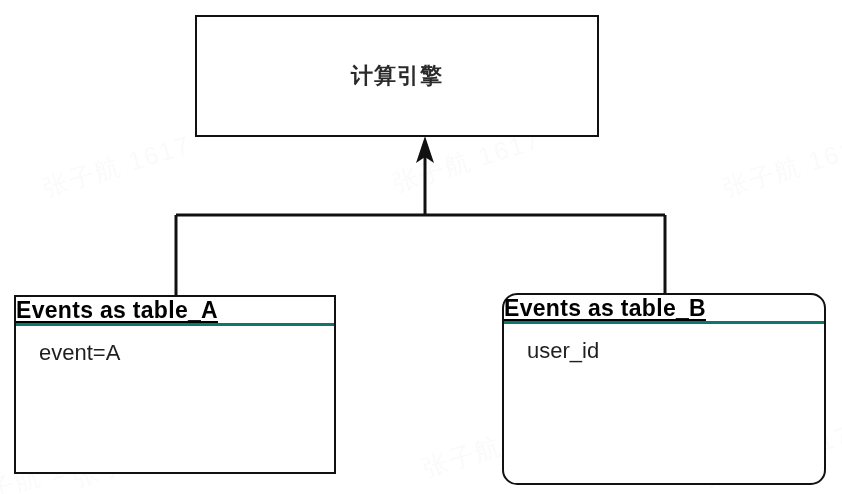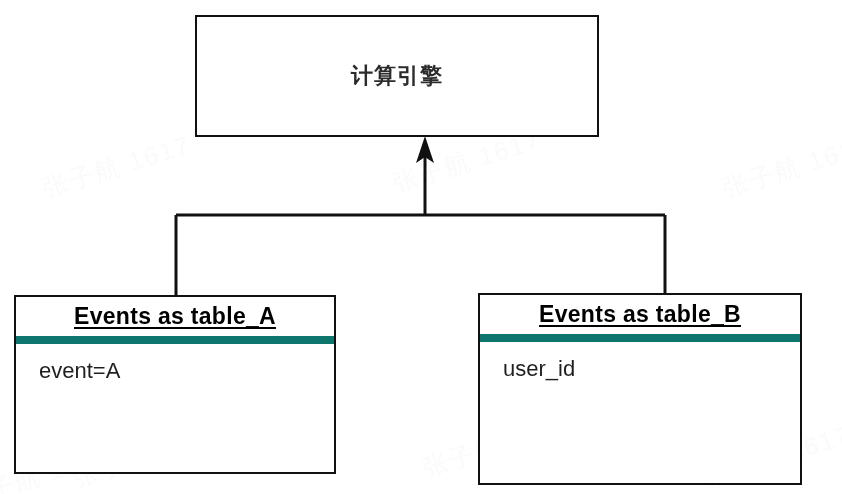--- a/index.html
+++ b/index.html
@@ -67,32 +67,33 @@
     letter-spacing: 1px;
   }
 
   #table-a-box {
     left: 14px;
     top: 295px;
     width: 322px;
     height: 179px;
   }
   #table-b-box {
-    left: 478px;
+    left: 502px;
     top: 293px;
     width: 324px;
     height: 192px;
+    border-radius: 15px;
   }
 
   .entity-header {
-    height: 47px;
+    height: 29px;
     display: flex;
     align-items: center;
-    justify-content: center;
-    border-bottom: 8px solid #0f766e;
+    justify-content: flex-start;
+    border-bottom: 3px solid #0f766e;
     box-sizing: border-box;
   }
   .entity-header-text {
     font-size: 23px;
     font-weight: bold;
     text-decoration: underline;
     text-underline-offset: 3px;
     color: #000000;
     letter-spacing: 0.3px;
     white-space: nowrap;

